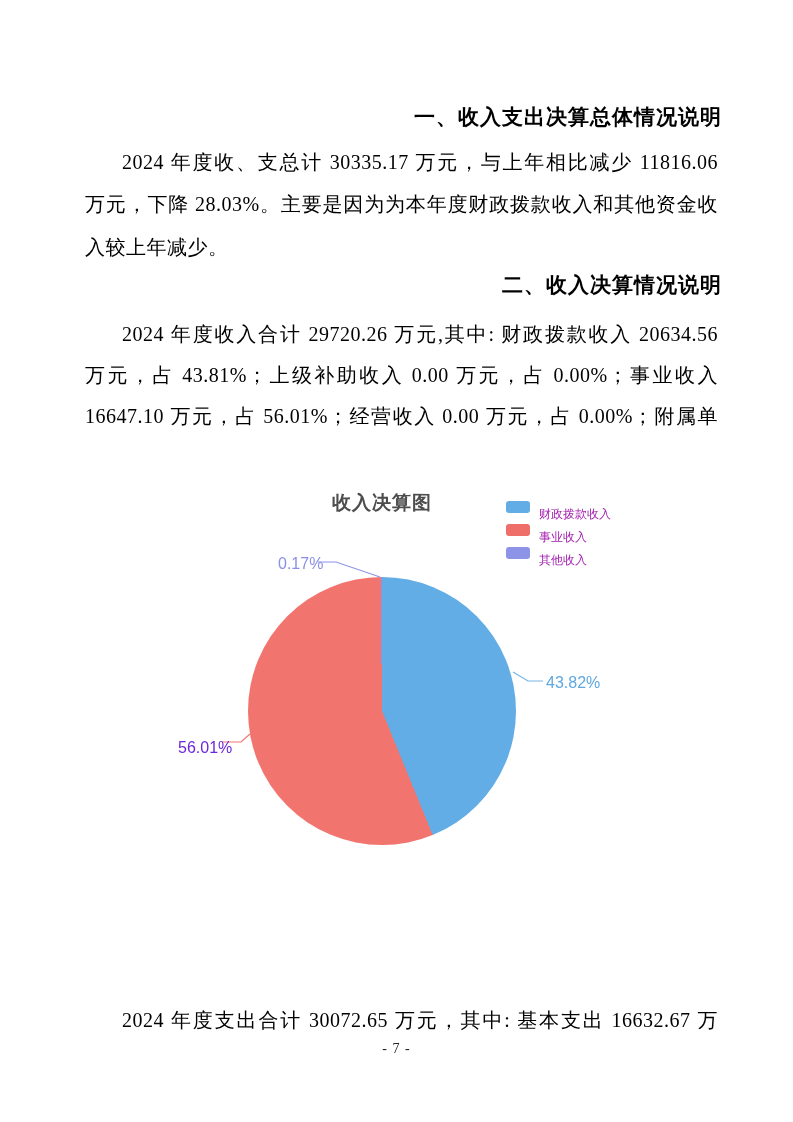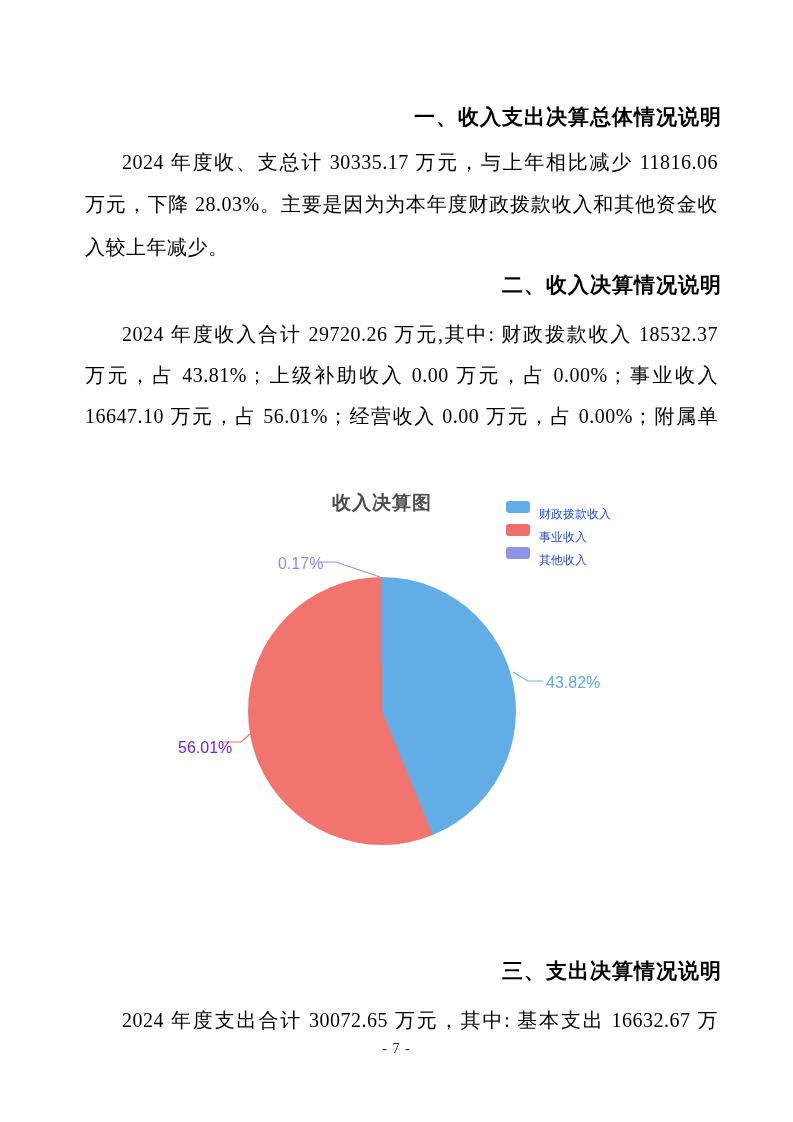--- a/index.html
+++ b/index.html
@@ -33,21 +33,21 @@
   .lg-mark{
     display:inline-block;width:24px;height:12px;border-radius:3px;
     vertical-align:middle;margin-right:9px;
   }
   .c-blue{background:#62ade5;}
   .c-red{background:#ee6f6a;}
   .c-purple{background:#8d94e8;}
   .lg-label{
     display:inline-block;vertical-align:middle;
     font-family:"Liberation Sans","DejaVu Sans",sans-serif;
-    font-size:12px;color:#1d4ed8;margin-top:15px;
+    font-size:12px;color:#a21caf;margin-top:15px;
   }
   .pie{
     position:absolute;left:248px;top:577px;width:268px;height:268px;border-radius:50%;
     background:conic-gradient(#62ade5 0deg 157.75deg,#f2746f 157.75deg 359.39deg,#8d94e8 359.39deg 360deg);
   }
   .leaders{position:absolute;left:0;top:0;pointer-events:none;}
   .leaders polyline{fill:none;stroke-width:1.2px;}
   .pl-purple{stroke:#8d94e8;}
   .pl-blue{stroke:#74b5e6;}
   .pl-red{stroke:#ef7670;}
@@ -67,21 +67,21 @@
 <body>
 
 <div class="page">
 
   <div class="h" style="top:104px">一、收入支出决算总体情况说明</div>
   <div class="bl ind j" style="top:148px">2024 年度收、支总计 30335.17 万元，与上年相比减少 11816.06</div>
   <div class="bl j" style="top:190px">万元，下降 28.03%。主要是因为为本年度财政拨款收入和其他资金收</div>
   <div class="bl" style="top:233px">入较上年减少。</div>
 
   <div class="h" style="top:272px">二、收入决算情况说明</div>
-  <div class="bl ind j" style="top:320px">2024 年度收入合计 29720.26 万元,其中: 财政拨款收入 18532.37</div>
+  <div class="bl ind j" style="top:320px">2024 年度收入合计 29720.26 万元,其中: 财政拨款收入 20634.56</div>
   <div class="bl j" style="top:361px">万元，占 43.81%；上级补助收入 0.00 万元，占 0.00%；事业收入</div>
   <div class="bl j" style="top:402px">16647.10 万元，占 56.01%；经营收入 0.00 万元，占 0.00%；附属单</div>
 
   <div>
     <div class="chart-title">收入决算图</div>
 
     <div class="lg-row" style="top:491px">
       <span class="lg-mark c-blue"></span><span class="lg-label">财政拨款收入</span>
     </div>
     <div class="lg-row" style="top:514px">
@@ -97,17 +97,16 @@
       <polyline class="pl-purple" points="318,562 336,562 380,577"></polyline>
       <polyline class="pl-blue" points="513,672 528,681 543,681"></polyline>
       <polyline class="pl-red" points="250,734 241,742 222,742"></polyline>
     </svg>
 
     <div class="plabel purple">0.17%</div>
     <div class="plabel blue">43.82%</div>
     <div class="plabel red">56.01%</div>
   </div>
 
-  <div class="h" style="top:958px">三、支出决算情况说明</div>
   <div class="bl ind j" style="top:1006px">2024 年度支出合计 30072.65 万元，其中: 基本支出 16632.67 万</div>
 
   <div class="footer">- 7 -</div>
 </div>
 
 </body></html>

